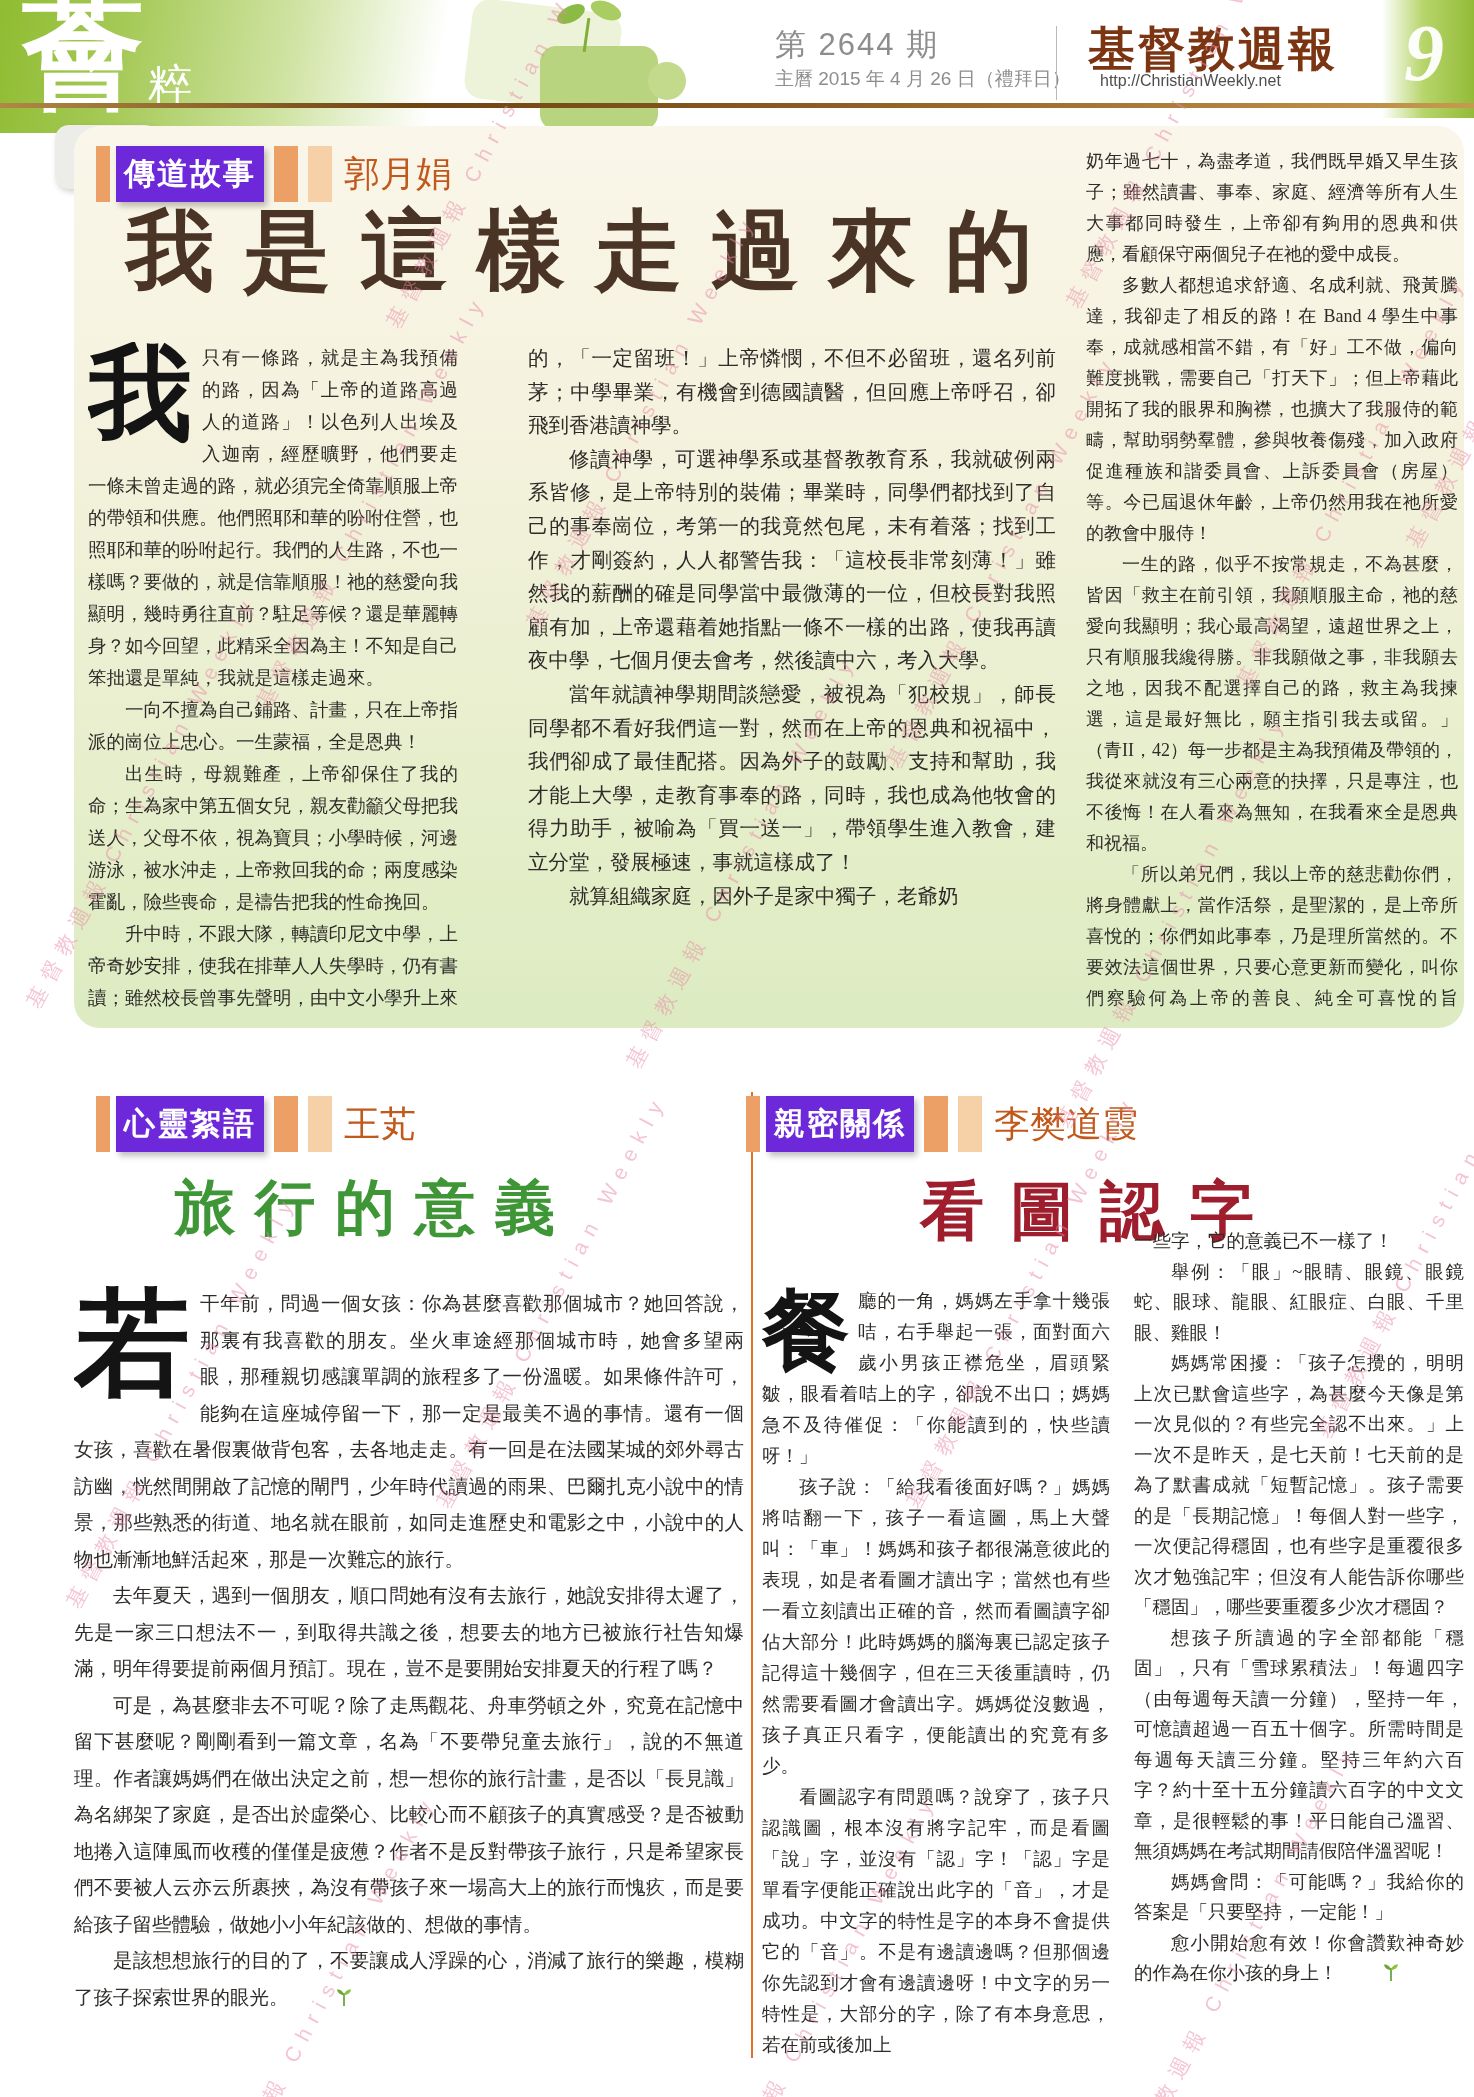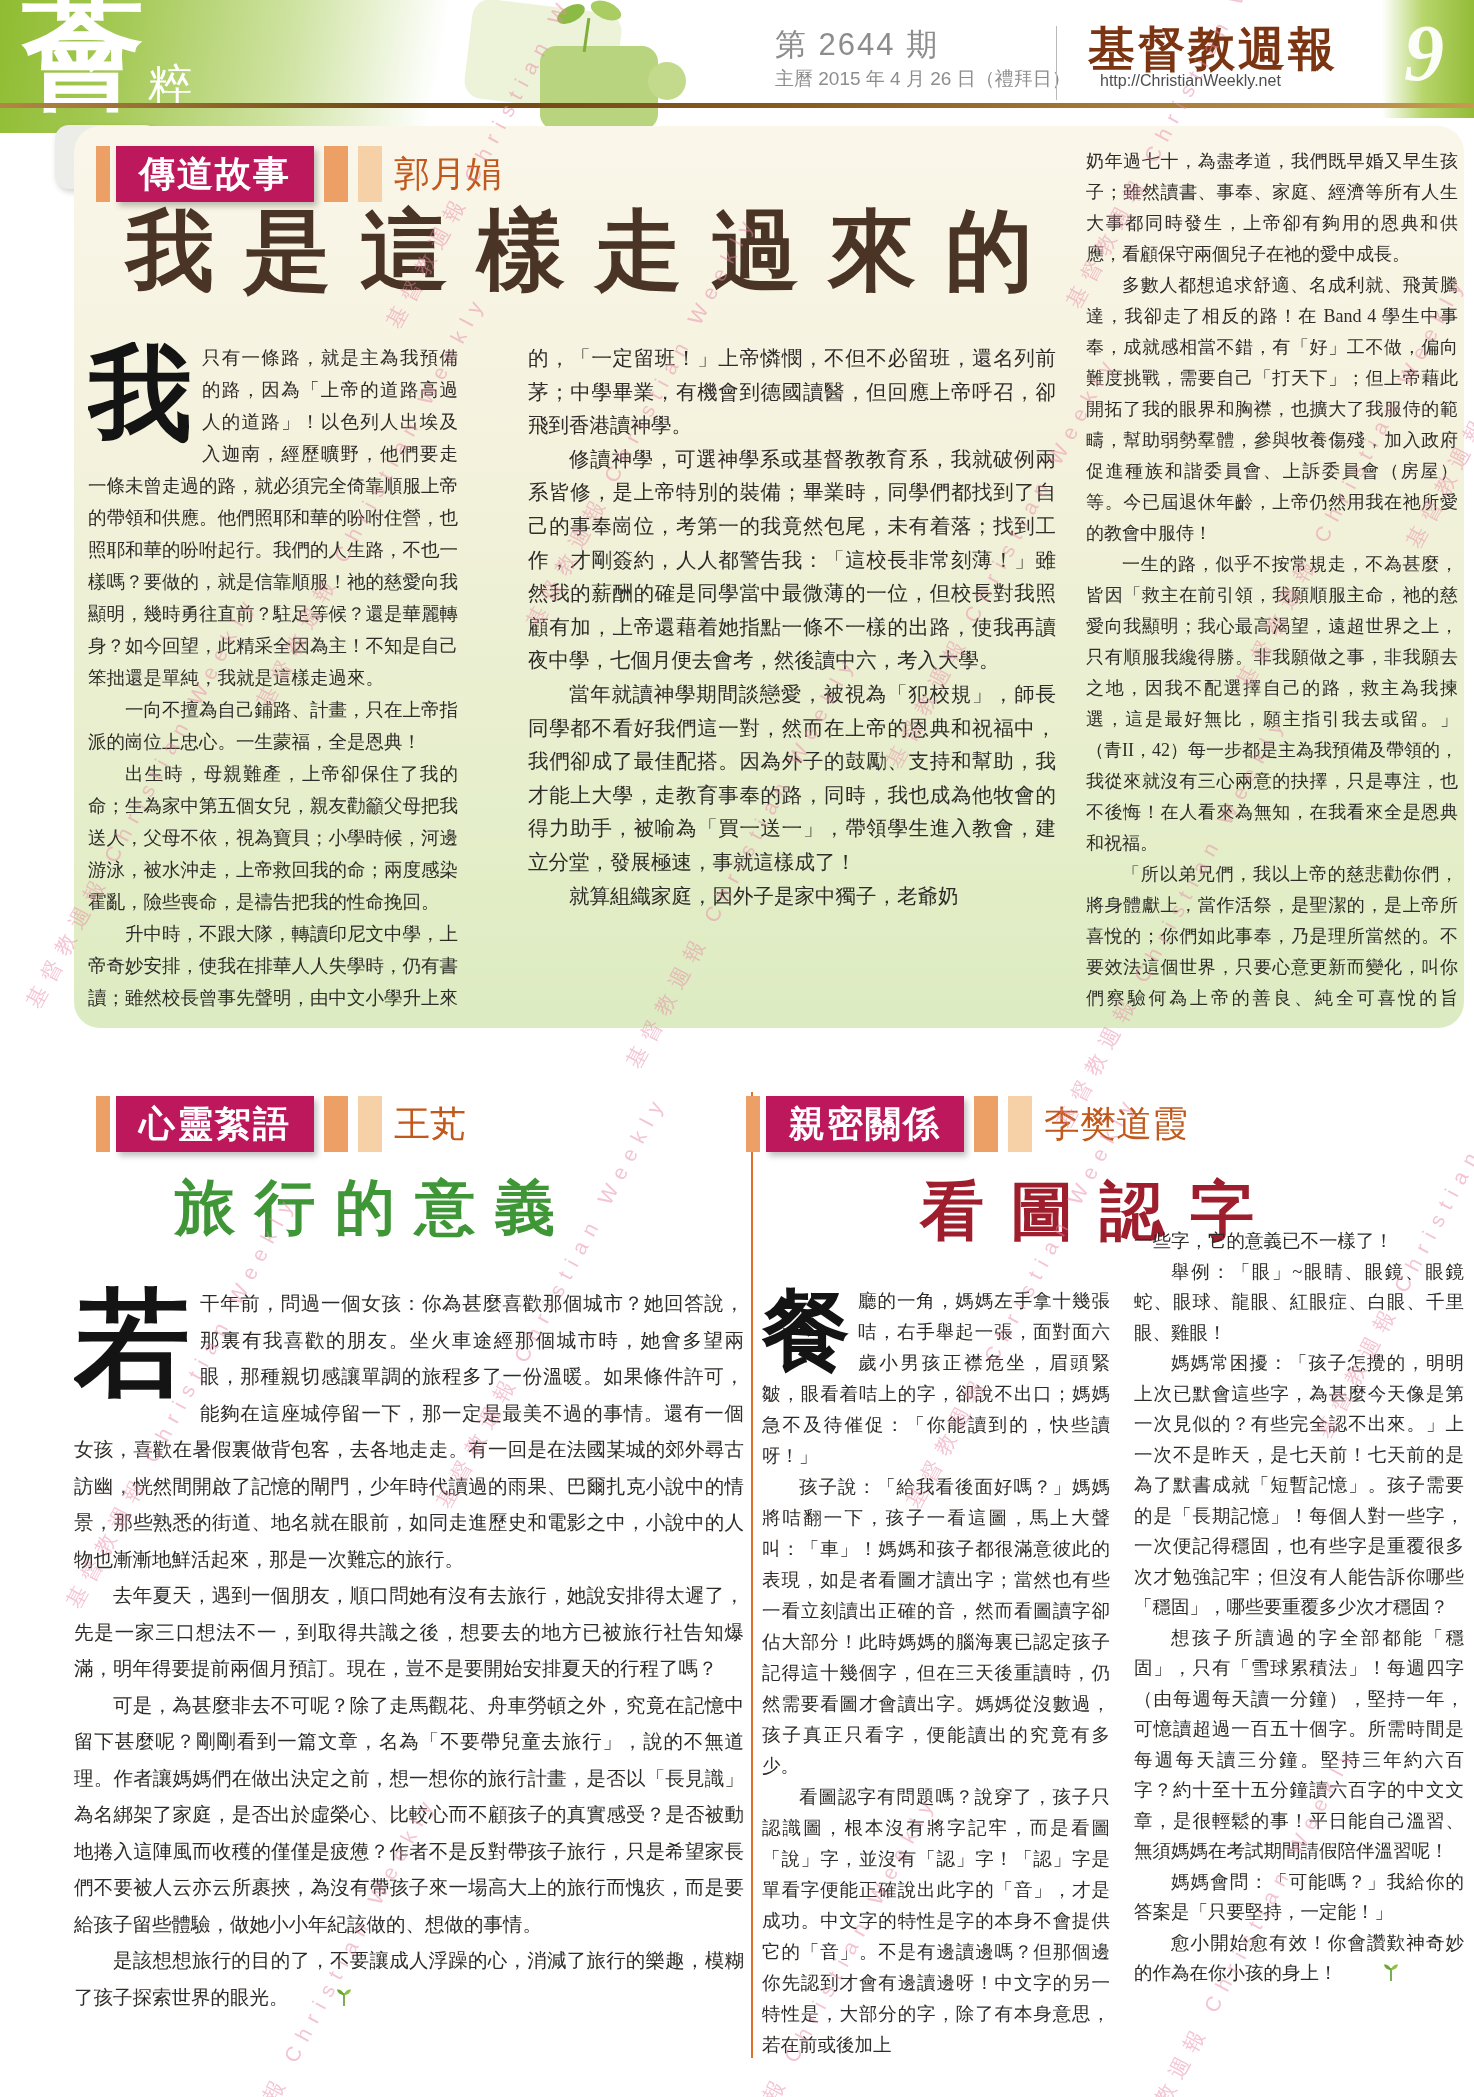--- a/index.html
+++ b/index.html
@@ -35,22 +35,22 @@
   .gold-rule { position:absolute; left:0; top:103px; width:1474px; height:5px;
     background:linear-gradient(90deg,#b08744 0%,#6e4413 28%,#8a5c22 55%,#c59a50 100%); }
   
   .a1-panel {
     position:absolute; left:74px; top:126px; width:1390px; height:902px; border-radius:26px;
     background:linear-gradient(180deg,#faf6ea 0%,#f4f2dd 35%,#e2edc6 85%,#dcebc2 100%);
   }
   
   .chip { position:absolute; display:flex; align-items:stretch; height:56px; }
   .chip .bar-pre  { width:14px; background:#eda066; margin-right:6px; }
-  .chip .box { background:#be185d; color:#fff; font-family:"Liberation Sans",sans-serif;
-    font-weight:bold; font-size:36px; display:flex; align-items:center; padding:0 23px;
+  .chip .box { background:#6d28d9; color:#fff; font-family:"Liberation Sans",sans-serif;
+    font-weight:bold; font-size:31px; display:flex; align-items:center; padding:0 8px;
     letter-spacing:2px; box-shadow:3px 4px 6px rgba(0,0,0,.25); }
   .chip .bar-a { width:24px; background:#eda066; margin-left:10px; }
   .chip .bar-b { width:24px; background:#f6d0a6; margin-left:10px; }
   .chip .author { font-family:"Liberation Sans",sans-serif; font-size:36px; color:#c2591c;
     display:flex; align-items:center; margin-left:12px; }
   .a1-title { position:absolute; left:126px; top:192px; font-size:88px; font-weight:bold;
     color:#4a3425; letter-spacing:29px; white-space:nowrap; }
   .bodycol { position:absolute; text-align:justify; overflow:hidden; }
   .bodycol p { text-indent:2em; }
   .bodycol p.cont { text-indent:0; }

